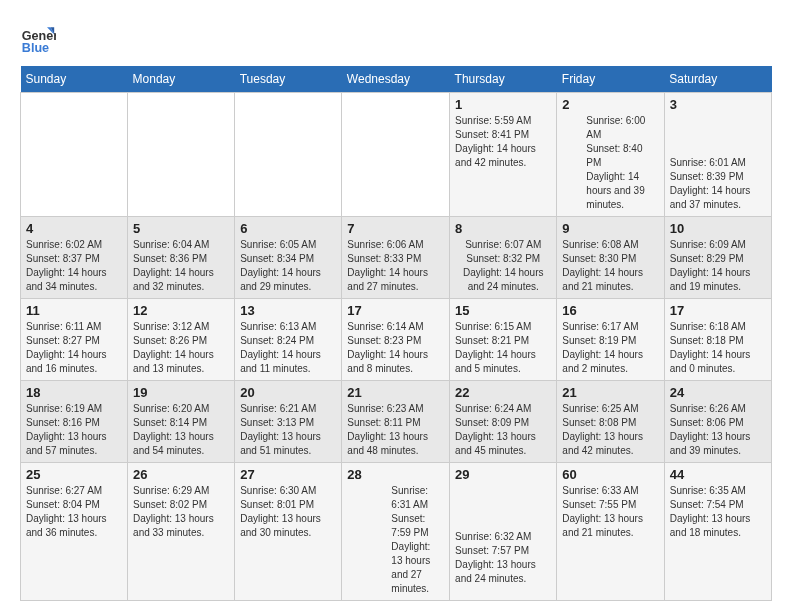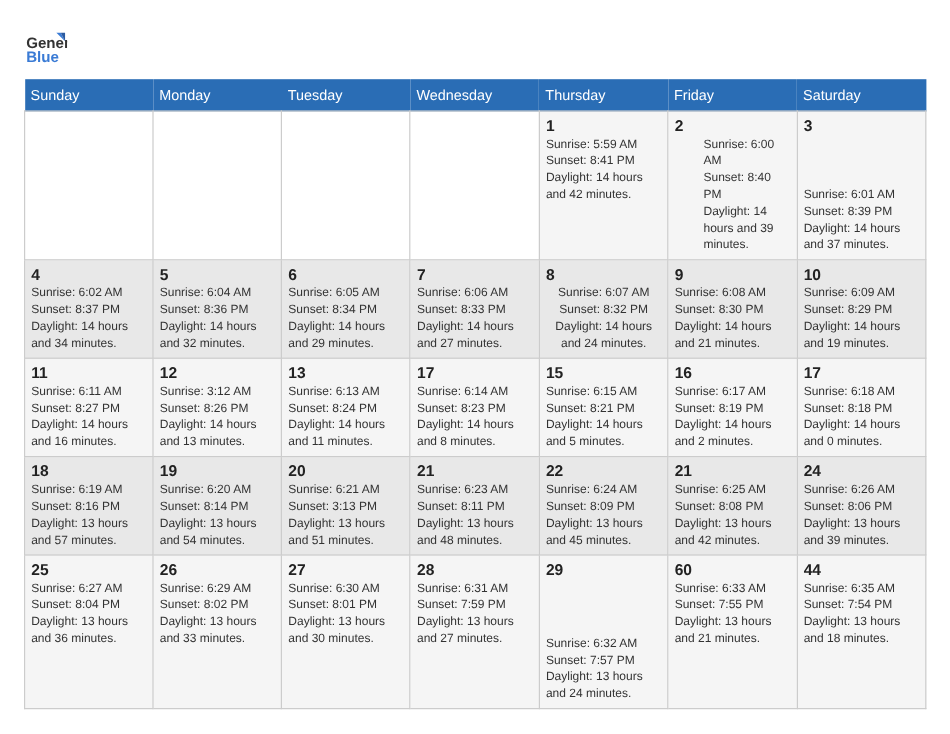--- a/index.html
+++ b/index.html
@@ -286,21 +286,21 @@
 Daylight: 13 hours and 33 minutes.</div>
         </td>
         <td>
           <span class="day-num">27</span>
           <div class="day-detail" style="white-space: pre-line;">Sunrise: 6:30 AM
 Sunset: 8:01 PM
 Daylight: 13 hours and 30 minutes.</div>
         </td>
         <td>
           <span class="day-num">28</span>
-          <div class="day-detail" style="white-space: pre-line;">Sunrise: 6:31 AM
+          <div class="day-detail" style="white-space: pre-line; margin-left: 44px;">Sunrise: 6:31 AM
 Sunset: 7:59 PM
 Daylight: 13 hours and 27 minutes.</div>
         </td>
         <td>
           <span class="day-num">29</span>
           <div class="day-detail" style="white-space: pre-line; margin-top: 48px;">Sunrise: 6:32 AM
 Sunset: 7:57 PM
 Daylight: 13 hours and 24 minutes.</div>
         </td>
         <td>

